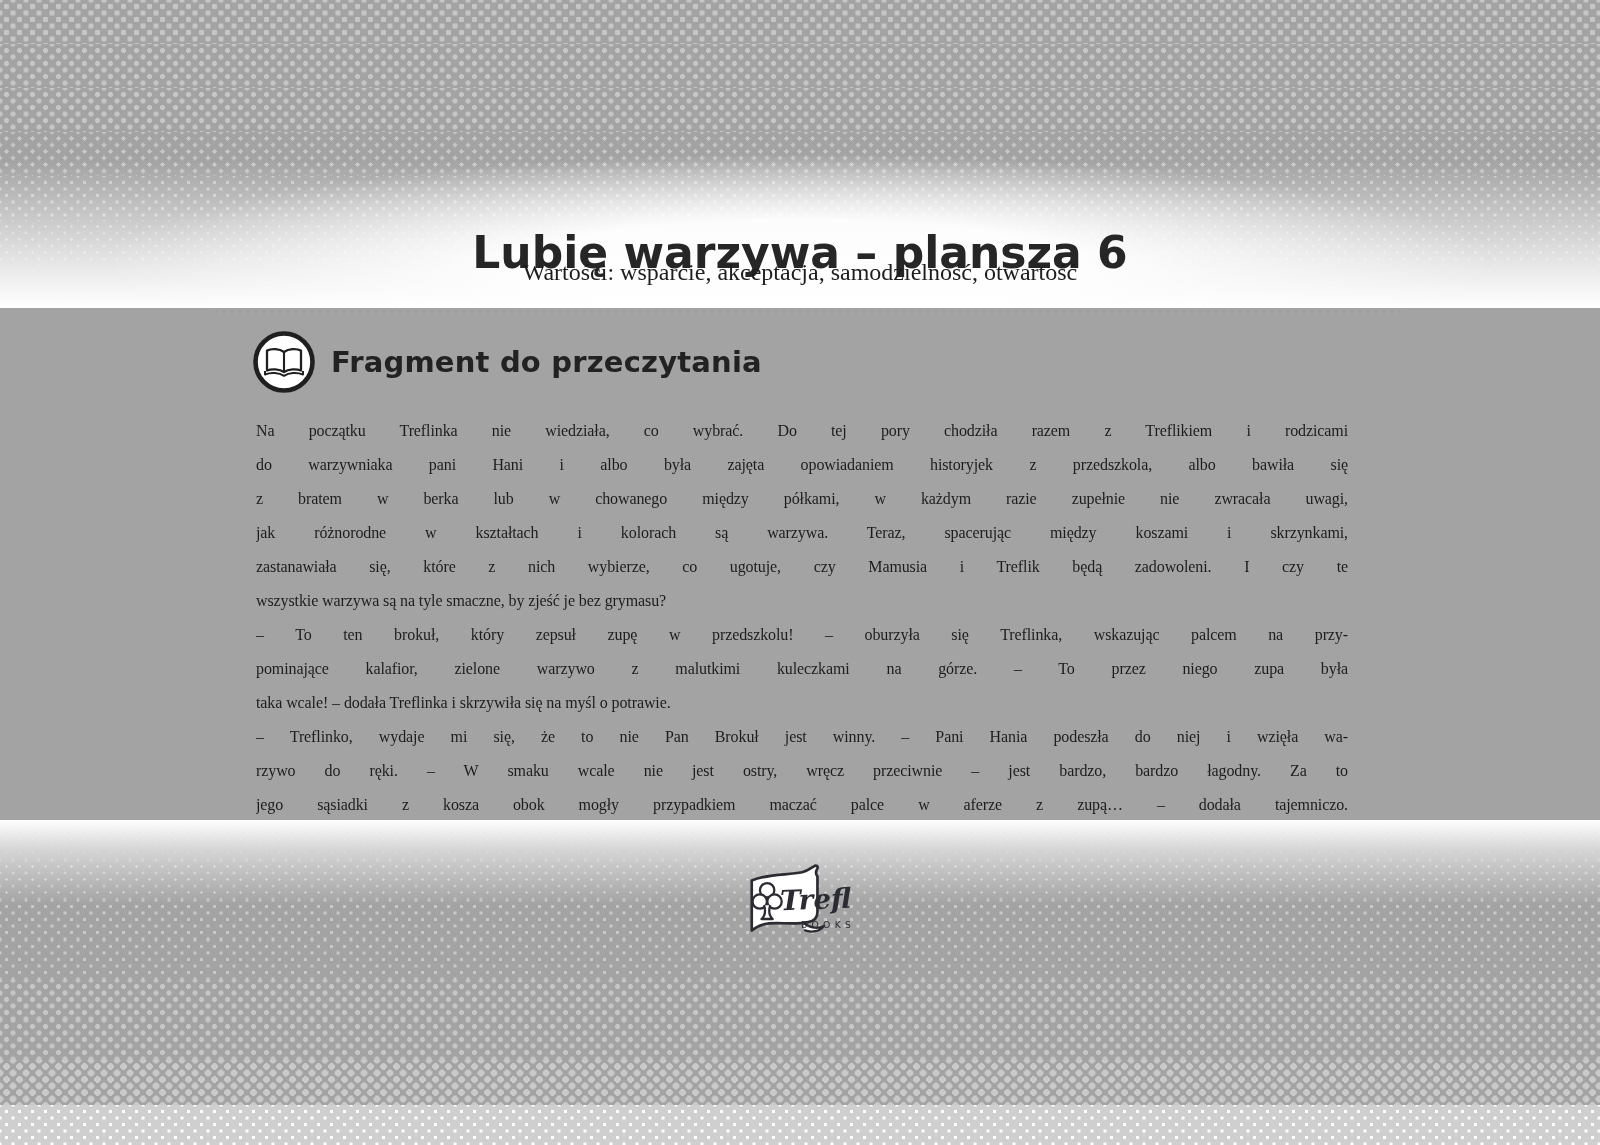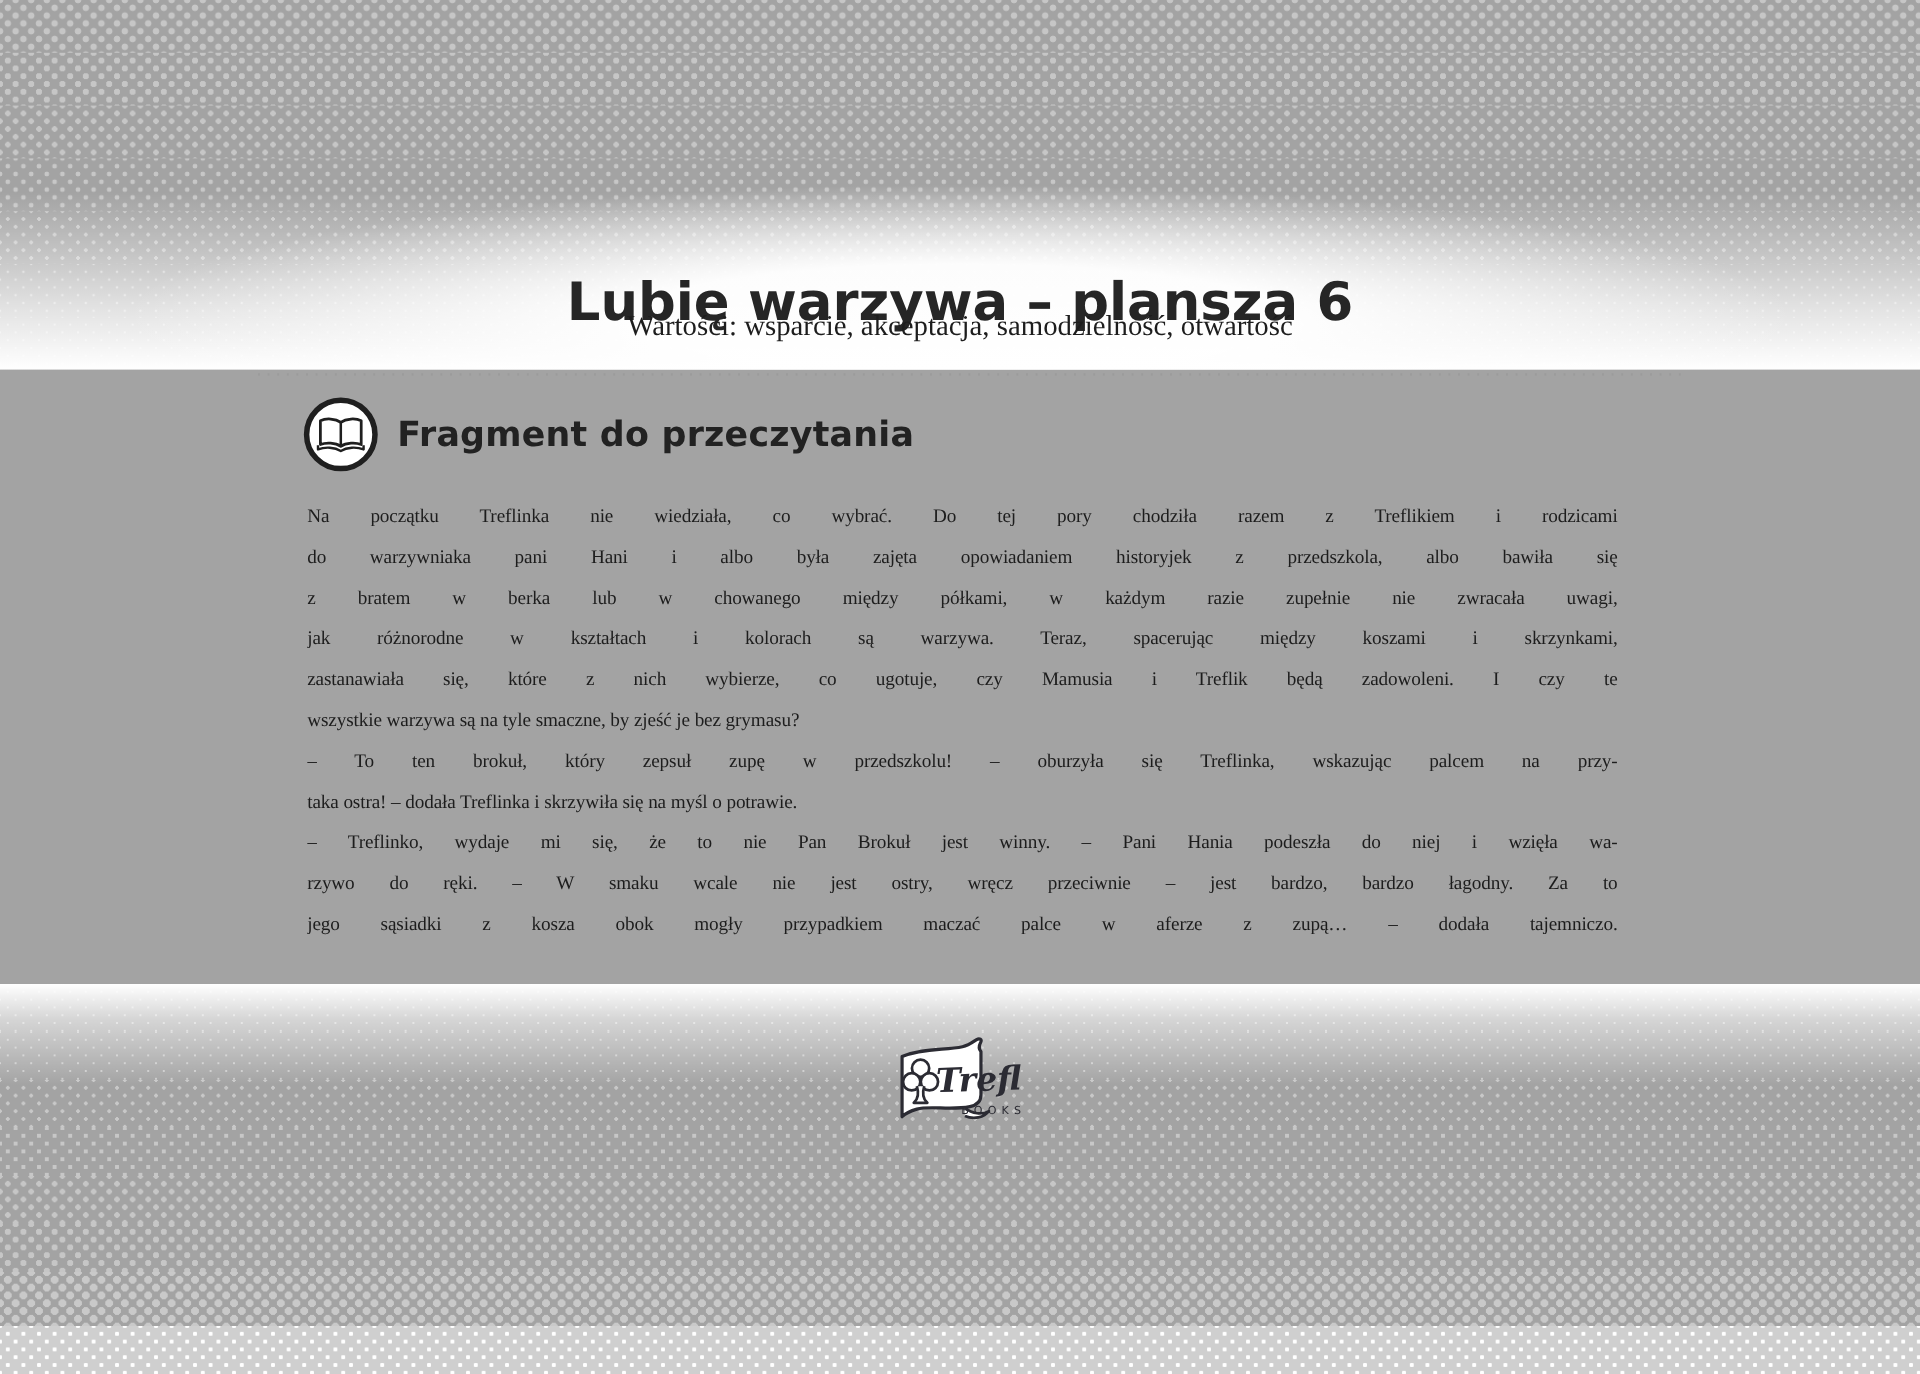--- a/index.html
+++ b/index.html
@@ -123,21 +123,22 @@
         <div>
           <div class="tline">Na początku Treflinka nie wiedziała, co wybrać. Do tej pory chodziła razem z Treflikiem i rodzicami</div>
           <div class="tline">do warzywniaka pani Hani i albo była zajęta opowiadaniem historyjek z przedszkola, albo bawiła się</div>
           <div class="tline">z bratem w berka lub w chowanego między półkami, w każdym razie zupełnie nie zwracała uwagi,</div>
           <div class="tline">jak różnorodne w kształtach i kolorach są warzywa. Teraz, spacerując między koszami i skrzynkami,</div>
           <div class="tline">zastanawiała się, które z nich wybierze, co ugotuje, czy Mamusia i Treflik będą zadowoleni. I czy te</div>
           <div class="tline last">wszystkie warzywa są na tyle smaczne, by zjeść je bez grymasu?</div>
         </div>
         <div>
           <div class="tline">– To ten brokuł, który zepsuł zupę w przedszkolu! – oburzyła się Treflinka, wskazując palcem na przy-</div>
-          <div class="tline last">taka ostra! – dodała Treflinka i skrzywiła się na myśl o potrawie.</div>
+          <div class="tline">pominające kalafior, zielone warzywo z malutkimi kuleczkami na górze. – To przez niego zupa była</div>
+          <div class="tline last">taka wcale! – dodała Treflinka i skrzywiła się na myśl o potrawie.</div>
         </div>
         <div>
           <div class="tline">– Treflinko, wydaje mi się, że to nie Pan Brokuł jest winny. – Pani Hania podeszła do niej i wzięła wa-</div>
           <div class="tline">rzywo do ręki. – W smaku wcale nie jest ostry, wręcz przeciwnie – jest bardzo, bardzo łagodny. Za to</div>
           <div class="tline">jego sąsiadki z kosza obok mogły przypadkiem maczać palce w aferze z zupą… – dodała tajemniczo.</div>
         </div>
       </div>
 
     <div class="logo-wrap">
       <svg width="116" height="76" viewBox="0 0 112 74" aria-hidden="true">

